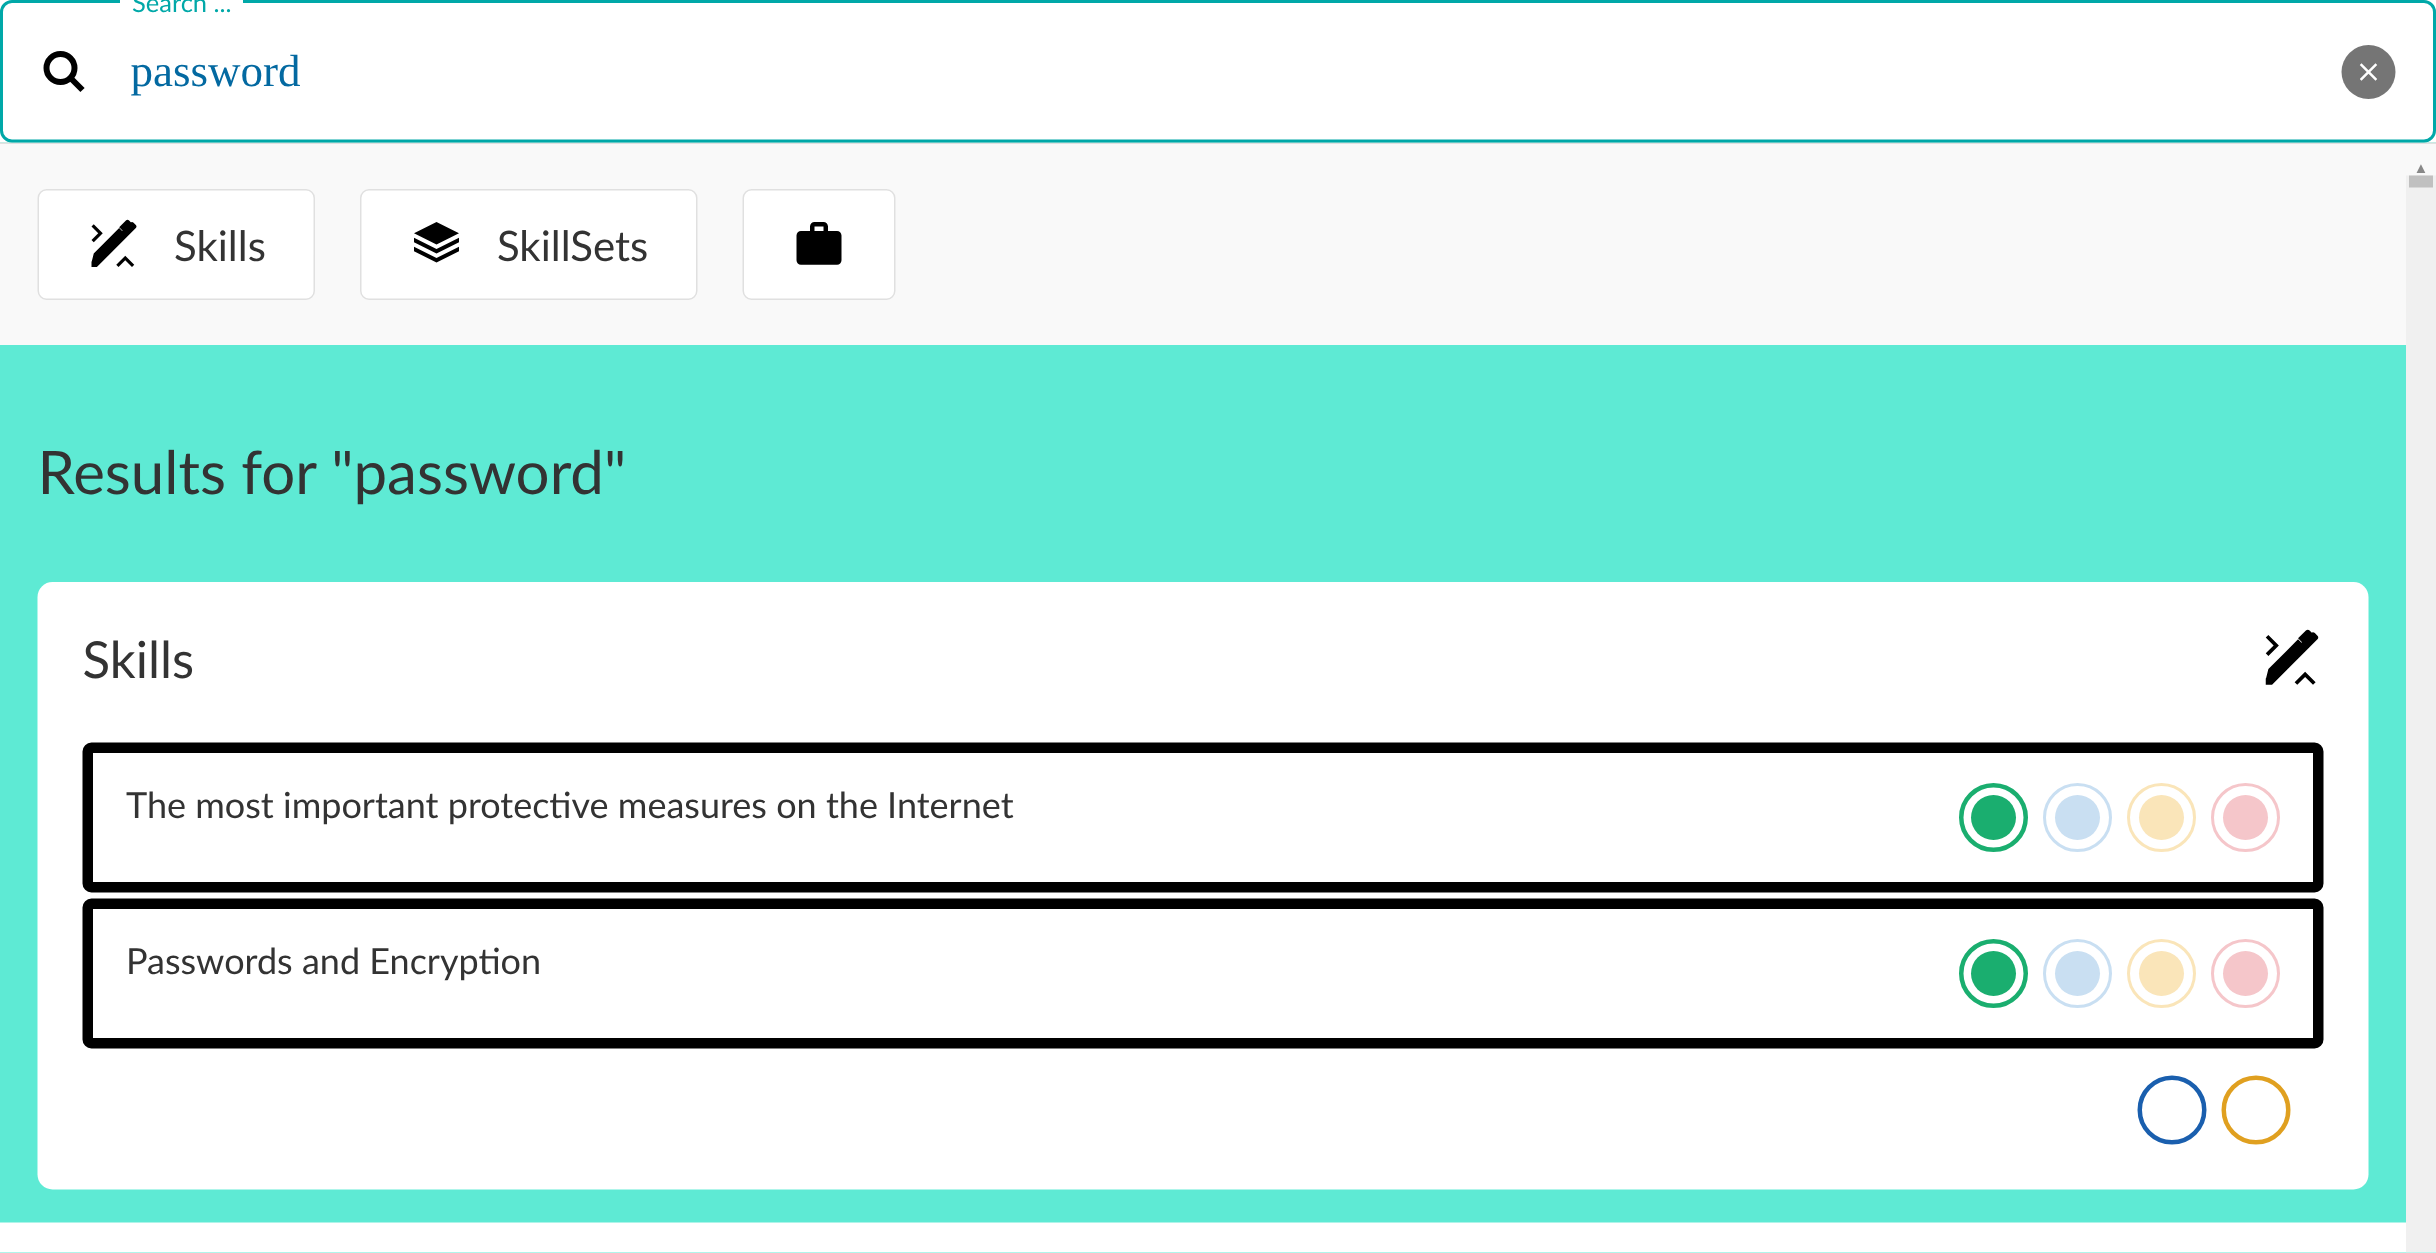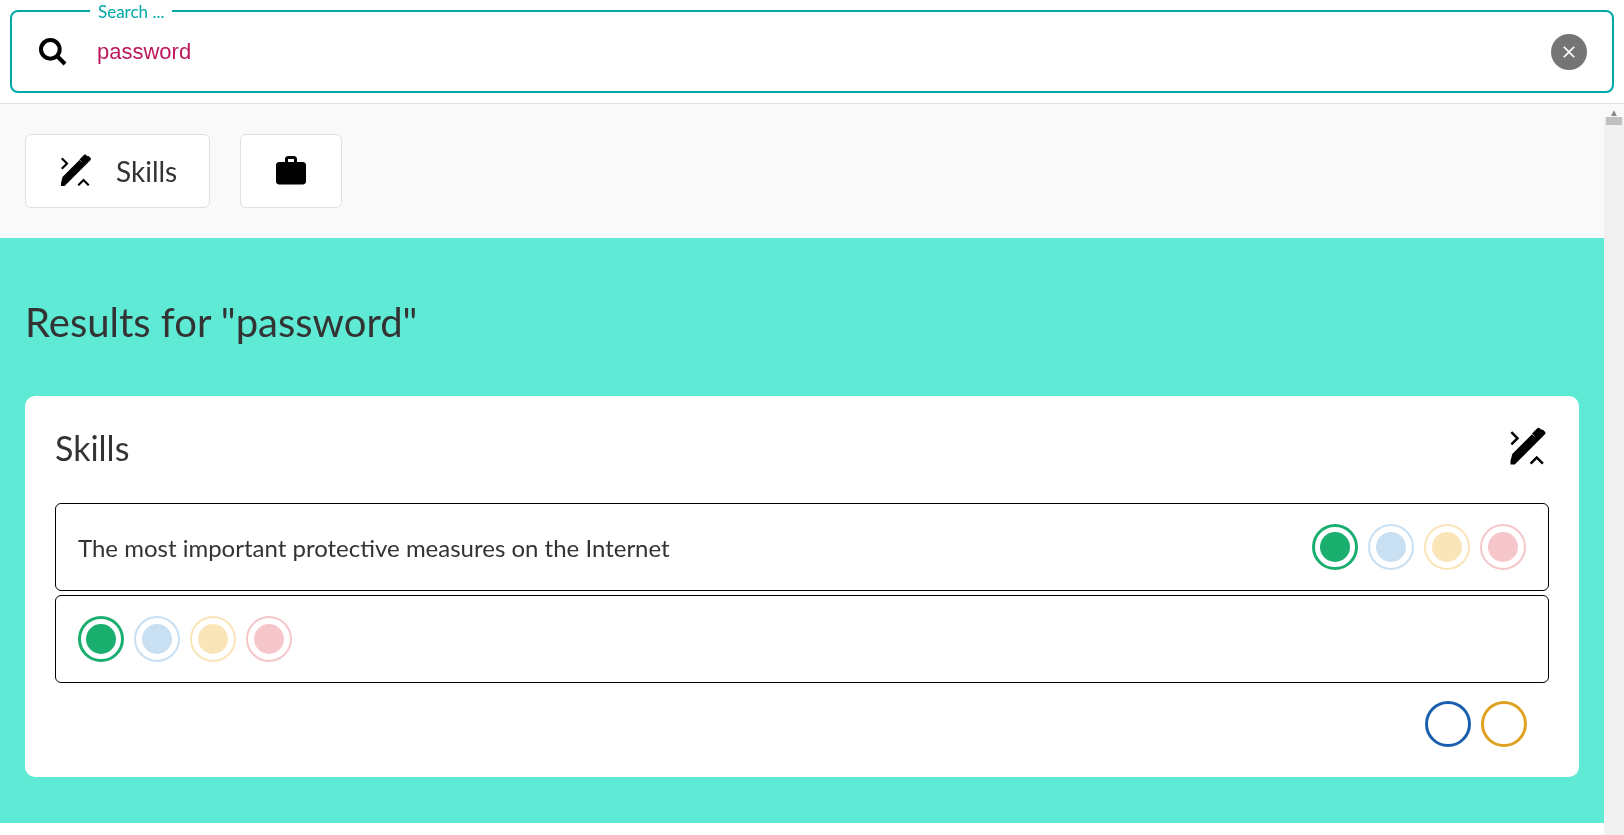--- a/index.html
+++ b/index.html
@@ -10,25 +10,24 @@
     body {
       font-family: 'Segoe UI', 'Lato', -apple-system, BlinkMacSystemFont, sans-serif;
       background: #fff;
       width: 1624px;
       height: 835px;
       overflow: hidden;
       position: relative;
     }
     .search-container {
       position: relative;
-      margin: 10px;
       border: 2px solid #00a8a8;
       border-radius: 8px;
       background: #fff;
-      height: 83px;
+      height: 95px;
       display: flex;
       align-items: center;
       padding: 0 25px;
     }
     .search-label {
       position: absolute;
       top: -11px;
       left: 78px;
       background: #fff;
       padding: 0 8px;
@@ -40,23 +39,23 @@
       width: 32px;
       height: 32px;
       color: #000;
       margin-right: 28px;
       flex-shrink: 0;
     }
     .search-input {
       flex: 1;
       border: none;
       outline: none;
-      font-size: 22px;
-      color: #be185d;
-      font-family: Liberation Sans, sans-serif;
+      font-size: 30px;
+      color: #0369a1;
+      font-family: Liberation Serif, serif;
       background: transparent;
     }
     .clear-button {
       width: 36px;
       height: 36px;
       background: #757575;
       border-radius: 50%;
       display: flex;
       align-items: center;
       justify-content: center;
@@ -161,27 +160,27 @@
     .card-icon {
       width: 42px;
       height: 42px;
     }
     .card-icon svg {
       width: 42px;
       height: 42px;
       fill: #000;
     }
     .result-item {
-      border: 1px solid #000000;
+      border: 7px solid #000000;
       border-radius: 6px;
       padding: 20px 22px;
       margin-bottom: 4px;
       display: flex;
       justify-content: space-between;
-      align-items: center;
+      align-items: flex-start;
       cursor: pointer;
     }
     .result-item-title {
       font-size: 24px;
       color: #333;
     }
     .status-dots {
       display: flex;
       gap: 10px;
       align-items: center;
@@ -244,20 +243,28 @@
       <span class="filter-tab-icon">
         <svg viewBox="0 0 24 24">
             <path d="M20.7 3.3l-2-2c-.4-.4-1-.4-1.4 0l-3 3 3.4 3.4 3-3c.4-.4.4-1 0-1.4zM2 20l4-1 11.3-11.3-3-3L3 16l-1 4zm19.7-16.7l-1-1c-.4-.4-1-.4-1.4 0L2 19.6V22h2.4L21.7 4.7c.4-.4.4-1 0-1.4zM3 3l4 4-4 4-1-1 3-3-3-3 1-1zm14 14l4 4-1 1-3-3-3 3-1-1 4-4z"></path>
           </svg>
       </span>
       <span>Skills</span>
     </div>
     <div class="filter-tab">
       <span class="filter-tab-icon">
         <svg viewBox="0 0 24 24">
+            <path d="M12 2L2 7l10 5 10-5-10-5zm0 12L2 9v2l10 5 10-5V9l-10 5zm0 4L2 13v2l10 5 10-5v-2l-10 5z"></path>
+          </svg>
+      </span>
+      <span>SkillSets</span>
+    </div>
+    <div class="filter-tab">
+      <span class="filter-tab-icon">
+        <svg viewBox="0 0 24 24">
             <path d="M20 6h-4V4c0-1.1-.9-2-2-2h-4c-1.1 0-2 .9-2 2v2H4c-1.1 0-2 .9-2 2v11c0 1.1.9 2 2 2h16c1.1 0 2-.9 2-2V8c0-1.1-.9-2-2-2zm-6 0h-4V4h4v2z"></path>
           </svg>
       </span>
     </div>
   </div>
 
   <div class="results-content">
     <h1 class="results-heading">Results for "password"</h1>
 
     <div class="results-card">
@@ -282,20 +289,21 @@
           <div class="status-dot yellow">
               <div class="status-dot-inner"></div>
             </div>
           <div class="status-dot red">
               <div class="status-dot-inner"></div>
             </div>
         </div>
       </div>
 
       <div class="result-item">
+        <span class="result-item-title">Passwords and Encryption</span>
         <div class="status-dots">
           <div class="status-dot green active">
               <div class="status-dot-inner"></div>
             </div>
           <div class="status-dot blue">
               <div class="status-dot-inner"></div>
             </div>
           <div class="status-dot yellow">
               <div class="status-dot-inner"></div>
             </div>

